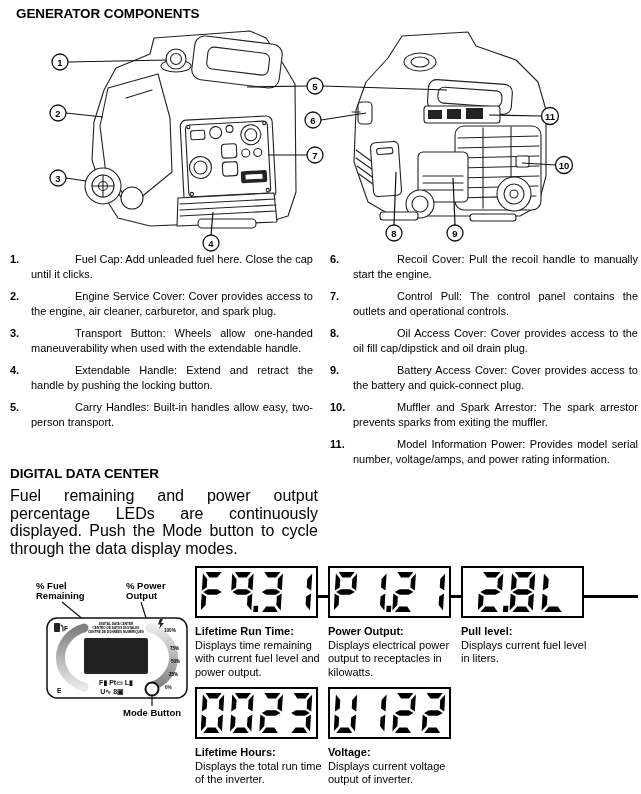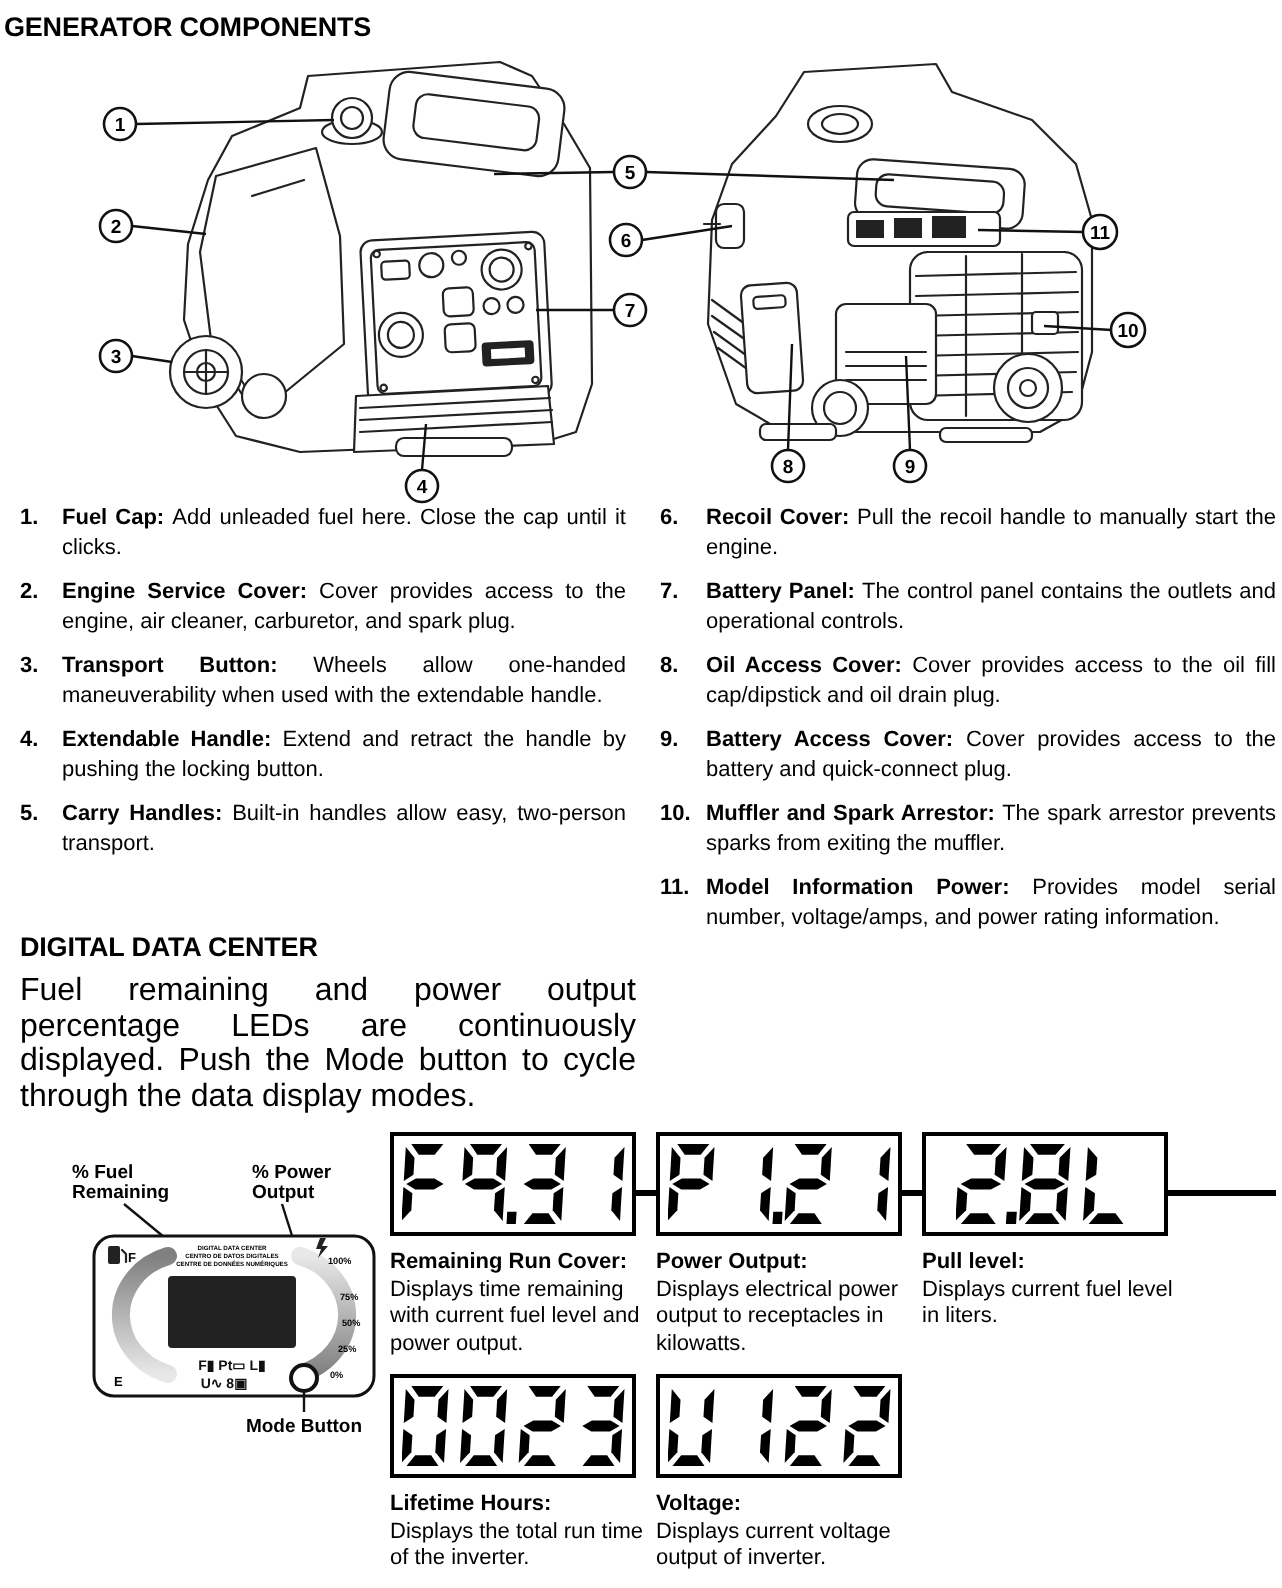--- a/index.html
+++ b/index.html
@@ -1,20 +1,20 @@
 <!DOCTYPE html>
 <html><head>
 <meta charset="utf-8">
 <style>
   html,body{margin:0;padding:0;background:#fff;}
   body{width:641px;height:794px;font-family:"Liberation Sans",sans-serif;color:#000;}
   #page{position:relative;width:641px;height:794px;overflow:hidden;background:#fff;}
 
   .sec-title{position:absolute;font-size:13.5px;font-weight:bold;letter-spacing:-0.1px;}
-  #sec1-title{left:2px;top:6px;text-align:center;}
+  #sec1-title{left:16px;top:6px;text-align:center;}
   #sec2-title{left:10px;top:466px;}
 
   #figure-svg{position:absolute;left:0;top:26px;}
   #figure-svg path, #figure-svg polygon, #figure-svg polyline, #figure-svg line, #figure-svg rect, #figure-svg circle, #figure-svg ellipse{
     vector-effect:none;
   }
   .ln{stroke:#222;stroke-width:1.1;fill:none;stroke-linejoin:round;stroke-linecap:round;}
   .fw{fill:#fff;stroke:#222;stroke-width:1.1;stroke-linejoin:round;}
   .fd{fill:#222;stroke:none;}
   .callout circle{fill:#fff;stroke:#111;stroke-width:1.3;}
@@ -22,21 +22,21 @@
   .co-line{stroke:#111;stroke-width:1.2;fill:none;}
 
   #comp-list{position:absolute;left:10px;top:252px;width:628px;display:flex;}
   .comp-col{font-size:11px;line-height:15px;}
   #comp-col1{width:303px;margin-right:17px;}
   #comp-col2{width:308px;}
   .comp-item{display:flex;margin-bottom:7px;}
   .comp-num{flex:none;width:21px;font-weight:bold;}
   #comp-col2 .comp-num{width:23px;}
   .comp-text{flex:1;text-align:justify;}
-  .comp-text b{font-weight:bold;}
+  .comp-text b{font-weight:normal;margin-left:44px;}
   .comp-text b::after{content:" ";}
 
   #intro{position:absolute;left:10px;top:487px;width:308px;font-size:16px;line-height:17.5px;text-align:justify;}
 
   #panel-svg{position:absolute;left:0;top:575px;}
   .pd-label{font:bold 9.5px "Liberation Sans",sans-serif;fill:#000;}
   .pd-tiny{font:bold 3.1px "Liberation Sans",sans-serif;fill:#000;text-anchor:middle;}
   .pd-scale{font:bold 4.6px "Liberation Sans",sans-serif;fill:#000;}
   .pd-fe{font:bold 6.5px "Liberation Sans",sans-serif;fill:#000;}
   .pd-ic{font:bold 7px "Liberation Sans",sans-serif;fill:#111;}
@@ -252,21 +252,21 @@
           <div class="comp-text"><b>Carry Handles:</b><span>Built-in handles allow easy, two-person transport.</span></div>
         </div>
     </div>
     <div class="comp-col" id="comp-col2">
       <div class="comp-item">
           <span class="comp-num">6.</span>
           <div class="comp-text"><b>Recoil Cover:</b><span>Pull the recoil handle to manually start the engine.</span></div>
         </div>
       <div class="comp-item">
           <span class="comp-num">7.</span>
-          <div class="comp-text"><b>Battery Panel:</b><span>The control panel contains the outlets and operational controls.</span></div>
+          <div class="comp-text"><b>Control Pull:</b><span>The control panel contains the outlets and operational controls.</span></div>
         </div>
       <div class="comp-item">
           <span class="comp-num">8.</span>
           <div class="comp-text"><b>Oil Access Cover:</b><span>Cover provides access to the oil fill cap/dipstick and oil drain plug.</span></div>
         </div>
       <div class="comp-item">
           <span class="comp-num">9.</span>
           <div class="comp-text"><b>Battery Access Cover:</b><span>Cover provides access to the battery and quick-connect plug.</span></div>
         </div>
       <div class="comp-item">
@@ -358,21 +358,21 @@
                 <polygon points="4,0 28,0 22,7 10,7" transform="translate(88,0)"></polygon>
                 <polygon points="32,2 32,24 25,20 25,9" transform="translate(88,0)"></polygon>
                 <polygon points="32,28 32,50 25,43 25,32" transform="translate(88,0)"></polygon>
                 <polygon points="4,52 28,52 22,45 10,45" transform="translate(88,0)"></polygon>
                 <polygon points="2,26 9,22.5 23,22.5 30,26 23,29.5 9,29.5" transform="translate(88,0)"></polygon>
                 <polygon points="32,2 32,24 25,20 25,9" transform="translate(132,0)"></polygon>
                 <polygon points="32,28 32,50 25,43 25,32" transform="translate(132,0)"></polygon>
               </g>
             </svg>
           </div>
-        <div class="dd-cap"><b>Remaining Run Cover:</b><span>Displays time remaining with current fuel level and power output.</span></div>
+        <div class="dd-cap"><b>Lifetime Run Time:</b><span>Displays time remaining with current fuel level and power output.</span></div>
       </div>
       <div class="dd-unit">
         <div class="lcd">
             <svg width="112" height="40" viewBox="0 0 168 52" preserveAspectRatio="none">
               <g fill="#000" transform="translate(3,0) skewX(-4)">
                 <polygon points="4,0 28,0 22,7 10,7" transform="translate(0,0)"></polygon>
                 <polygon points="32,2 32,24 25,20 25,9" transform="translate(0,0)"></polygon>
                 <polygon points="0,28 7,32 7,43 0,50" transform="translate(0,0)"></polygon>
                 <polygon points="0,2 7,9 7,20 0,24" transform="translate(0,0)"></polygon>
                 <polygon points="2,26 9,22.5 23,22.5 30,26 23,29.5 9,29.5" transform="translate(0,0)"></polygon>

